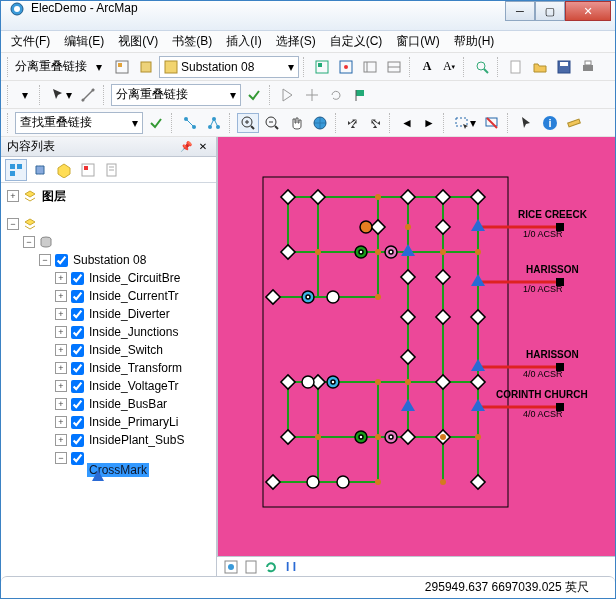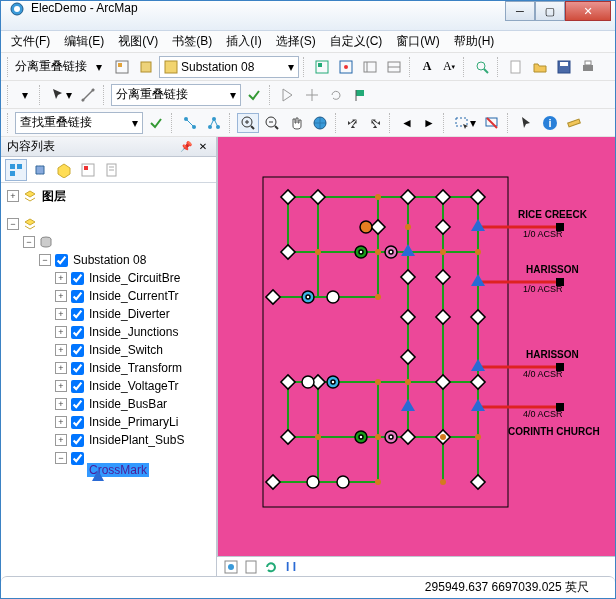--- a/index.html
+++ b/index.html
@@ -25,21 +25,21 @@
 .toc-header .btn { width: 14px; height: 14px; font-size: 10px; display: flex; align-items: center; justify-content: center; margin-left: 2px; }
 .toc-tabs { height: 26px; display: flex; align-items: center; padding: 2px 4px; gap: 2px; border-bottom: 1px solid #d0d7e0; }
 .toc-tab { width: 22px; height: 22px; border: 1px solid transparent; display: flex; align-items: center; justify-content: center; }
 .toc-tab.active { border: 1px solid #9ab6d8; background: #eaf2fb; }
 .tree { flex: 1; overflow: auto; font-size: 12px; padding: 4px 2px; }
 .tree-node { display: flex; align-items: center; height: 18px; white-space: nowrap; }
 .tree-node .expander { width: 12px; height: 12px; border: 1px solid #999; font-size: 9px; line-height: 9px; display: flex; align-items: center; justify-content: center; margin-right: 4px; color: #444; background: #fff; }
 .tree-node .spacer { display: inline-block; }
 .tree-node input[type=checkbox] { width: 13px; height: 13px; margin-right: 3px; }
 .tree-node .label { padding: 0 2px; }
-.tree-node .label.selected { background: #3399ff; color: #4c1d95; margin-top: 24px; }
+.tree-node .label.selected { background: #3399ff; color: #0f172a; margin-top: 24px; }
 .tree-node .ico { width: 14px; height: 14px; margin-right: 3px; display: inline-flex; align-items: center; justify-content: center; }
 .maparea { flex: 1; display: flex; flex-direction: column; background: #fff; position: relative; }
 .canvas { flex: 1; background: #ec4899; position: relative; overflow: hidden; border-left: 1px solid #c0c7d2; }
 .statusbar { height: 22px; border-top: 1px solid #c0c7d2; display: flex; align-items: center; font-size: 12px; padding: 0 6px; border-radius: 6px; }
 .statusbar .coords { margin-left: auto; margin-right: 20px; }
 .viewtabs { height: 20px; border-top: 1px solid #c0c7d2; display: flex; align-items: center; padding: 0 4px; }
 svg.diagram { position: absolute; top: 0; left: 0; }
 .feeder-label { position: absolute; font-size: 10px; font-weight: bold; color: #000; white-space: nowrap; }
 .feeder-sub { position: absolute; font-size: 9px; color: #000; white-space: nowrap; }
 </style>
@@ -572,21 +572,21 @@
               <circle cx="225" cy="345" r="3"></circle>
             <circle cx="190" cy="245" r="3"></circle>
           </g>
         </svg>
         <div class="feeder-label" style="top:72px;left:300px;">RICE CREECK</div>
         <div class="feeder-sub" style="top:92px;left:305px;">1/0 ACSR</div>
         <div class="feeder-label" style="top:127px;left:308px;">HARISSON</div>
         <div class="feeder-sub" style="top:147px;left:305px;">1/0 ACSR</div>
         <div class="feeder-label" style="top:212px;left:308px;">HARISSON</div>
         <div class="feeder-sub" style="top:232px;left:305px;">4/0 ACSR</div>
-        <div class="feeder-label" style="top:252px;left:290px;margin-top:37px;">CORINTH CHURCH</div>
+        <div class="feeder-label" style="top:252px;left:278px;">CORINTH CHURCH</div>
         <div class="feeder-sub" style="top:272px;left:305px;">4/0 ACSR</div>
       </div>
       <div class="viewtabs">
         <span class="tbtn">
             <svg width="14" height="14">
               <rect x="1" y="1" width="12" height="12" fill="none" stroke="#888"></rect>
               <circle cx="7" cy="7" r="3" fill="#3a9ad9"></circle>
             </svg>
           </span>
         <span class="tbtn">

